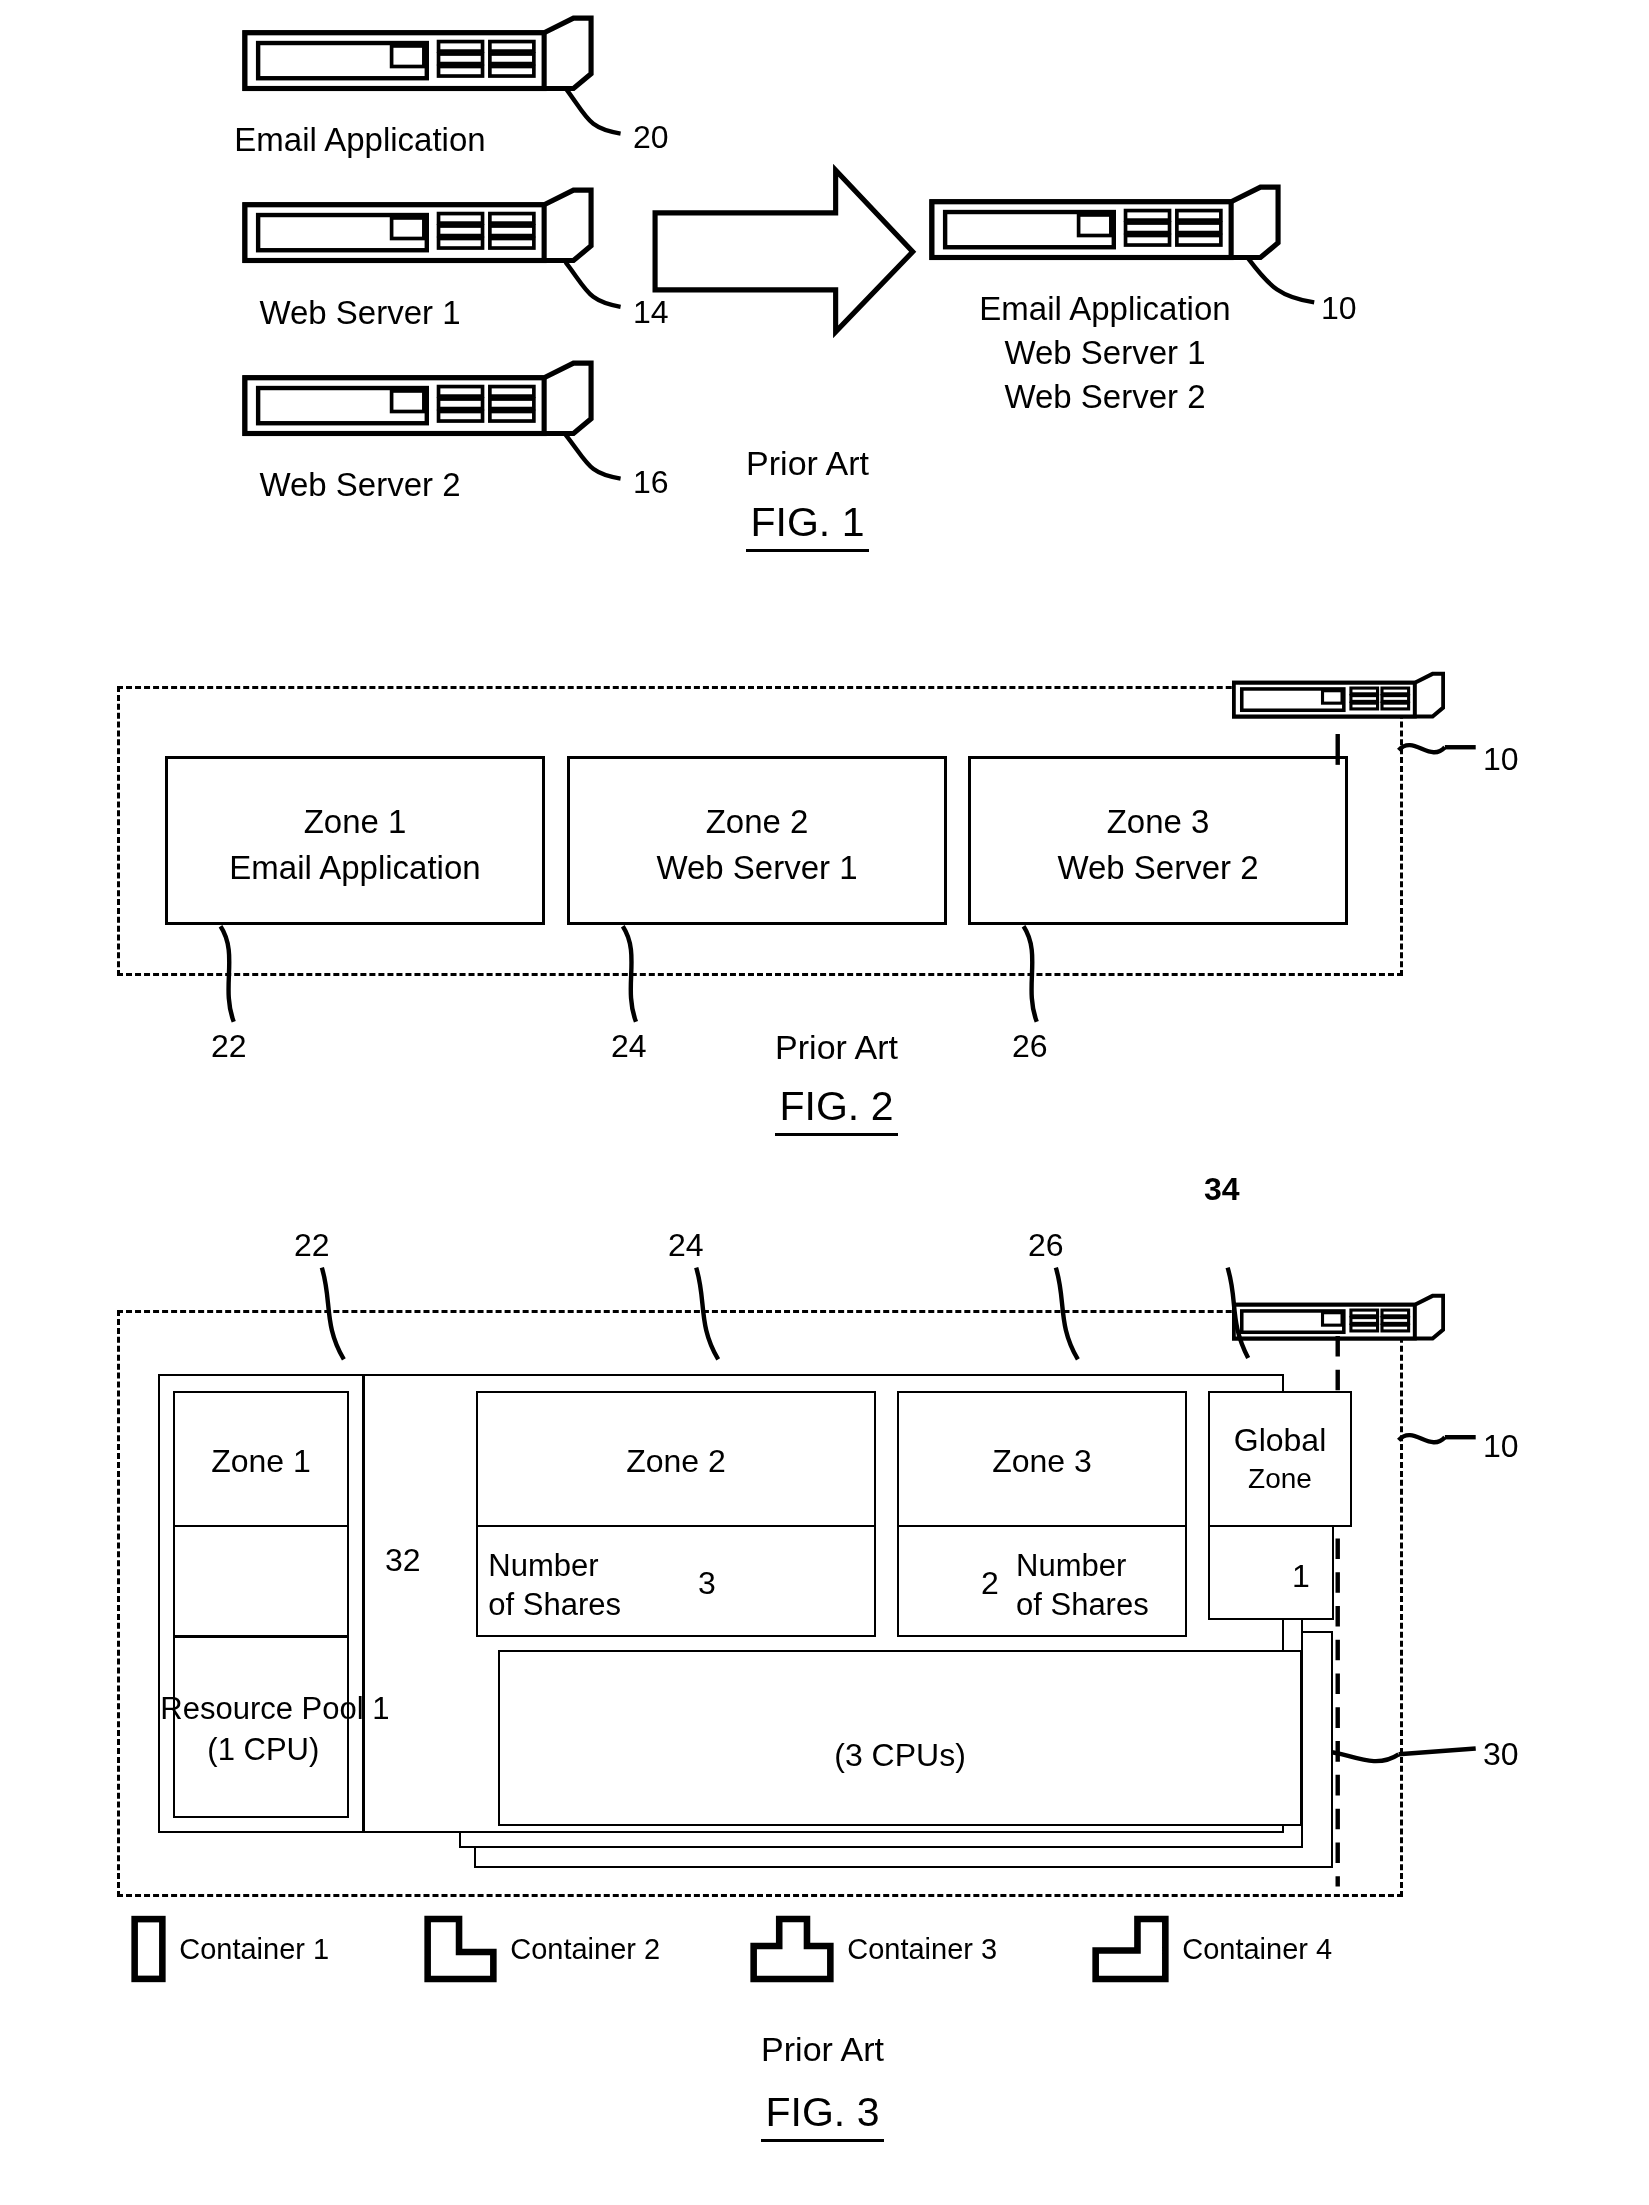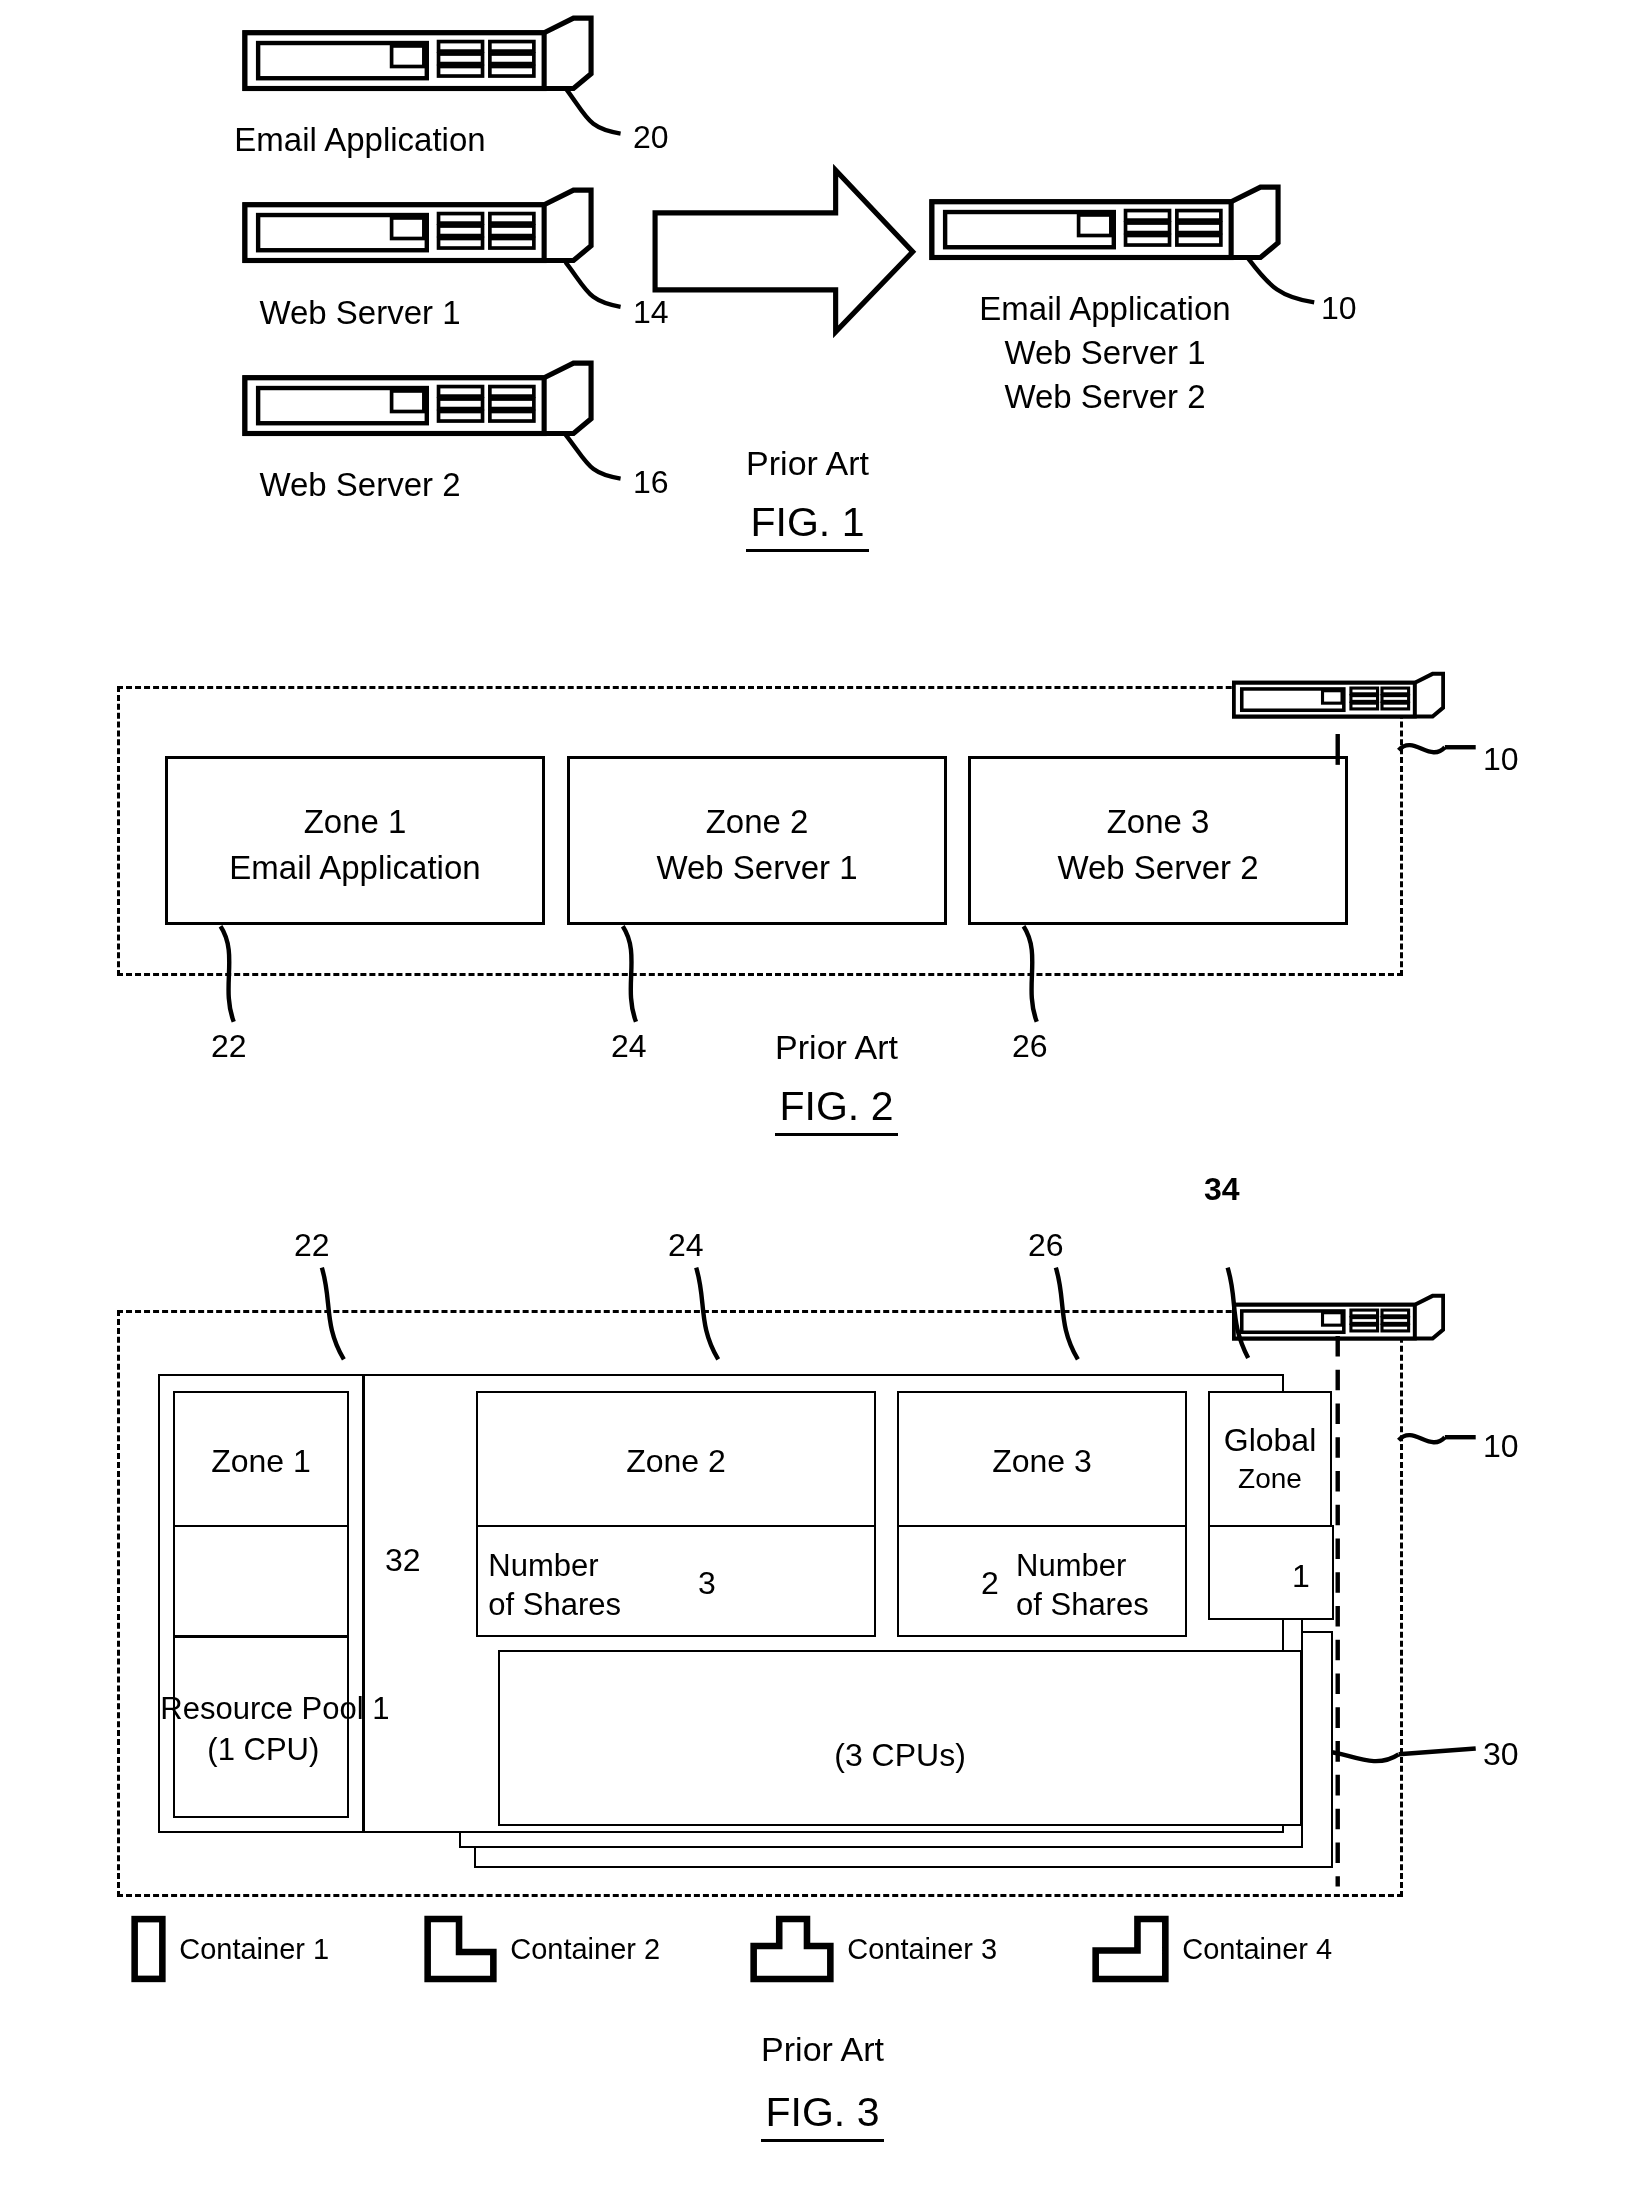--- a/index.html
+++ b/index.html
@@ -193,21 +193,21 @@
   <div class="txt ctr" style="left:0;top:50px;width:100%;font-size:32px;">Zone 3</div>
 </div>
 
 <div class="boxthin" style="left:897px;top:1525px;width:290px;height:112px;z-index:5;">
   <div class="txt" style="left:82px;top:38px;font-size:32px;">2</div>
   <div class="txt" style="left:117px;top:20.6px;font-size:31px;">Number</div>
   <div class="txt" style="left:117px;top:60px;font-size:31px;">of Shares</div>
 </div>
 <div class="refnum" style="left:1028px;top:1227px;">26</div>
 
-<div class="boxthin" style="left:1208px;top:1391px;width:124px;height:136px;z-index:5;">
+<div class="boxthin" style="left:1208px;top:1391px;width:144px;height:136px;z-index:5;">
   <div class="txt ctr" style="left:0;top:29px;width:100%;font-size:32px;">Global</div>
   <div class="txt ctr" style="left:0;top:69px;width:100%;font-size:28px;">Zone</div>
 </div>
 
 <div class="boxthin" style="left:1208px;top:1525px;width:126px;height:95px;z-index:5;">
   <div class="txt" style="left:82px;top:31px;font-size:32px;">1</div>
 </div>
 <div class="refnum" style="left:1204px;top:1171px;font-weight:bold;">34</div>
 
 <div class="boxthin" style="left:498px;top:1650px;width:804px;height:176px;z-index:6;">

